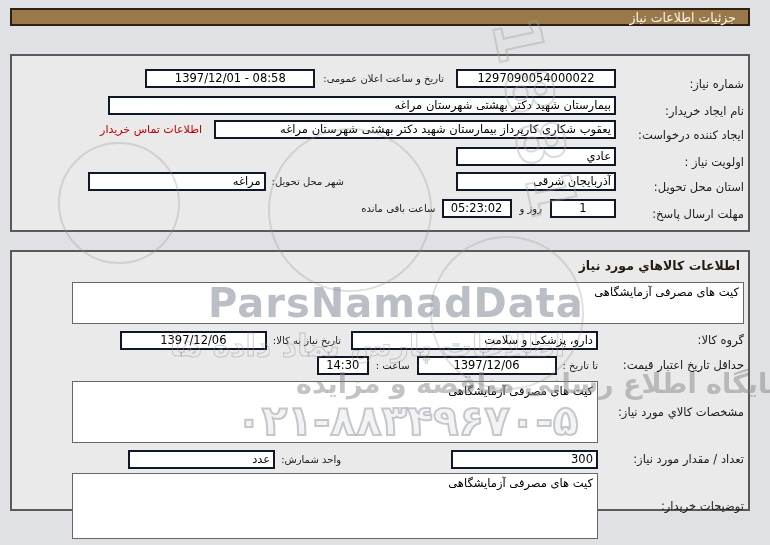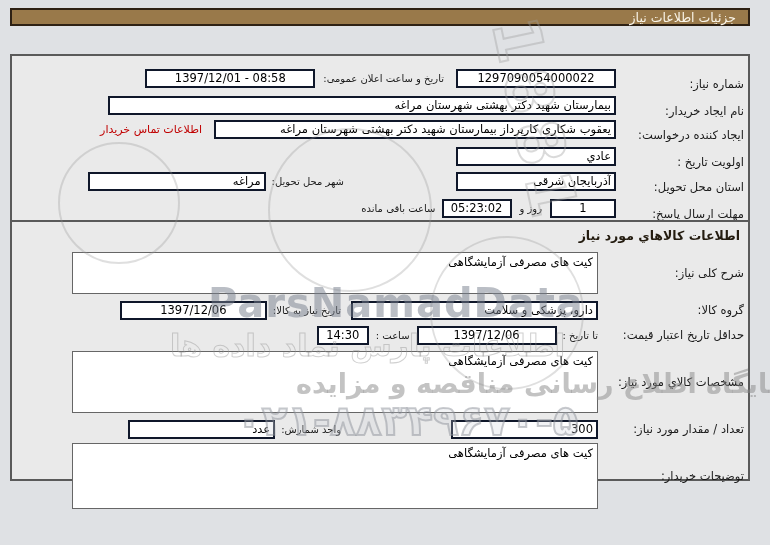--- a/index.html
+++ b/index.html
@@ -5,21 +5,21 @@
   html,body{margin:0;padding:0;}
   body{background:#dfe1e4;font-family:"DejaVu Sans",sans-serif;}
   .screen{position:relative;width:770px;height:545px;background:#dfe1e4;overflow:hidden;direction:rtl;}
 
   .titlebar{position:absolute;left:10px;top:8px;width:740px;height:18px;box-sizing:border-box;
     background:#99794a;border:2px solid #2e2114;color:#faf5e9;font-size:12.5px;
     display:flex;align-items:center;justify-content:flex-start;padding:0 12px;}
 
   .panel{position:absolute;left:10px;box-sizing:border-box;width:740px;background:#eaeaea;border:2px solid #5a5a5a;}
   .panel1{top:54px;height:178px;}
-  .panel2{top:220px;height:261px;}
+  .panel2{top:250px;height:261px;}
 
   .row{position:absolute;right:4px;left:8px;height:20px;display:flex;align-items:center;direction:rtl;}
   .lbl{font-size:11.5px;color:#1b1b1b;white-space:nowrap;text-align:right;flex-shrink:0;}
   .p1lbl{width:128px;margin-top:12px;}
   .p2lbl{width:146px;}
   .midlbl{font-size:10px;color:#1b1b1b;white-space:nowrap;}
 
   .inp{height:19px;box-sizing:border-box;border:2px solid #0f172a;background:#fff;
     font-family:"DejaVu Sans",sans-serif;font-size:11.5px;color:#000;padding:0 3px;
     direction:rtl;text-align:right;}
@@ -66,21 +66,21 @@
       <input class="inp" style="flex: 1 1 0%; margin-left: 88px;" readonly="" value="بیمارستان شهید دکتر بهشتی شهرستان مراغه">
     </div>
 
     <div class="row" style="top:63px;">
       <span class="lbl p1lbl">ایجاد کننده درخواست:</span>
       <input class="inp" style="width: 402px;" readonly="" value="یعقوب شکاری کارپرداز بیمارستان شهید دکتر بهشتی شهرستان مراغه">
       <a class="link" href="#" style="margin:0 12px;">اطلاعات تماس خریدار</a>
     </div>
 
     <div class="row" style="top:90px;">
-      <span class="lbl p1lbl">اولویت تاریخ :</span>
+      <span class="lbl p1lbl">اولویت نیاز :</span>
       <input class="inp" style="width: 160px;" readonly="" value="عادي">
     </div>
 
     <div class="row" style="top:115px;">
       <span class="lbl p1lbl">استان محل تحویل:</span>
       <input class="inp" style="width: 160px;" readonly="" value="آذربایجان شرقی">
       <span class="midlbl" style="margin-right:112px;margin-left:6px;">شهر محل تحویل:</span>
       <input class="inp" style="width: 178px;" readonly="" value="مراغه">
     </div>
 
@@ -91,21 +91,20 @@
       <input class="inp ctr" style="width: 70px;" readonly="" value="05:23:02">
       <span class="midlbl" style="margin-right:6px;">ساعت باقی مانده</span>
     </div>
   </div>
 
   <div class="panel panel2">
 
     <div class="sec-title">اطلاعات کالاهاي مورد نیاز</div>
 
     <div class="row" style="top:30px;height:42px;">
-      <span class="lbl p2lbl">شرح کلی نیاز:</span>
       <textarea class="ta" style="flex: 1 1 0%; height: 42px; margin-left: 52px;" readonly="">کیت های مصرفی آزمایشگاهی</textarea>
     </div>
 
     <div class="row" style="top:78px;">
       <span class="lbl p2lbl">گروه کالا:</span>
       <input class="inp" style="width: 247px;" readonly="" value="دارو، پزشکی و سلامت">
       <span class="midlbl" style="margin-right:10px;margin-left:6px;">تاریخ نیاز به کالا:</span>
       <input class="inp ctr" style="width: 147px;" readonly="" value="1397/12/06">
     </div>
 

